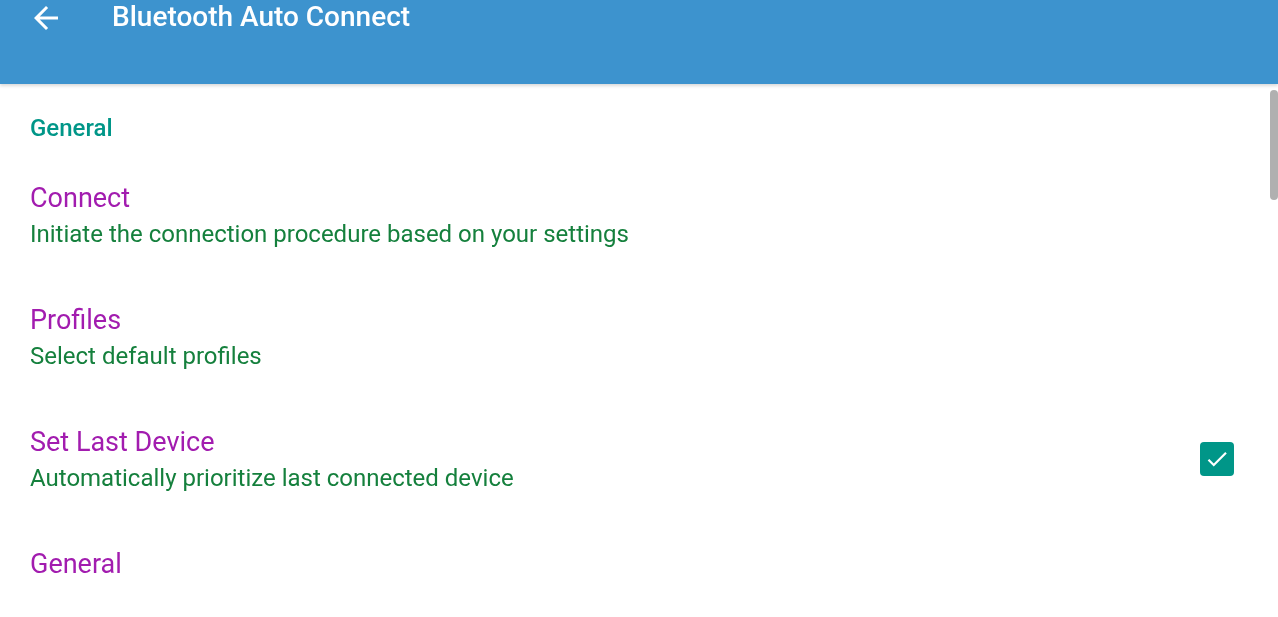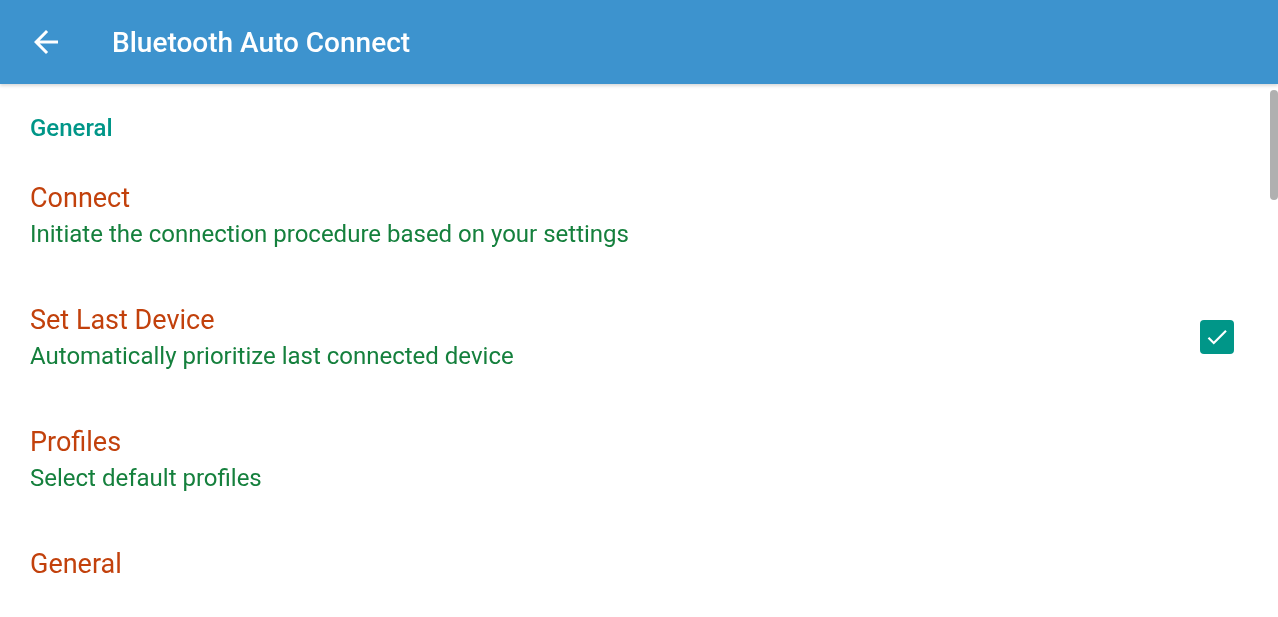--- a/index.html
+++ b/index.html
@@ -12,21 +12,21 @@
       background: #fff;
       width: 1278px;
       height: 617px;
       overflow: hidden;
       position: relative;
     }
     .app-bar {
       background: #3d93ce;
       height: 84px;
       display: flex;
-      align-items: center;
+      align-items: flex-start;
       padding-left: 28px;
       box-shadow: 0 2px 3px rgba(0,0,0,0.15);
     }
     .back-arrow {
       width: 36px;
       height: 36px;
       display: flex;
       align-items: center;
       justify-content: center;
       cursor: pointer;
@@ -58,21 +58,21 @@
       display: flex;
       align-items: center;
       justify-content: space-between;
       padding-bottom: 56px;
       cursor: pointer;
     }
     .setting-text {
       flex: 1;
     }
     .setting-title {
-      color: #c2410c;
+      color: #a21caf;
       font-size: 27px;
       font-weight: 400;
       margin-bottom: 6px;
     }
     .setting-subtitle {
       color: #15803d;
       font-size: 24px;
       font-weight: 400;
     }
     .checkbox {
@@ -116,34 +116,34 @@
 
   <div class="setting-item">
     <div class="setting-text">
       <div class="setting-title">Connect</div>
       <div class="setting-subtitle">Initiate the connection procedure based on your settings</div>
     </div>
   </div>
 
   <div class="setting-item">
     <div class="setting-text">
+      <div class="setting-title">Profiles</div>
+      <div class="setting-subtitle">Select default profiles</div>
+    </div>
+  </div>
+
+  <div class="setting-item">
+    <div class="setting-text">
       <div class="setting-title">Set Last Device</div>
       <div class="setting-subtitle">Automatically prioritize last connected device</div>
     </div>
     <div class="checkbox">
       <svg viewBox="0 0 24 24">
         <path d="M9 16.17L4.83 12l-1.42 1.41L9 19 21 7l-1.41-1.41z" fill="#ffffff"></path>
       </svg>
-    </div>
-  </div>
-
-  <div class="setting-item">
-    <div class="setting-text">
-      <div class="setting-title">Profiles</div>
-      <div class="setting-subtitle">Select default profiles</div>
     </div>
   </div>
 
   <div class="setting-item">
     <div class="setting-text">
       <div class="setting-title">General</div>
     </div>
   </div>
 </div>
 

